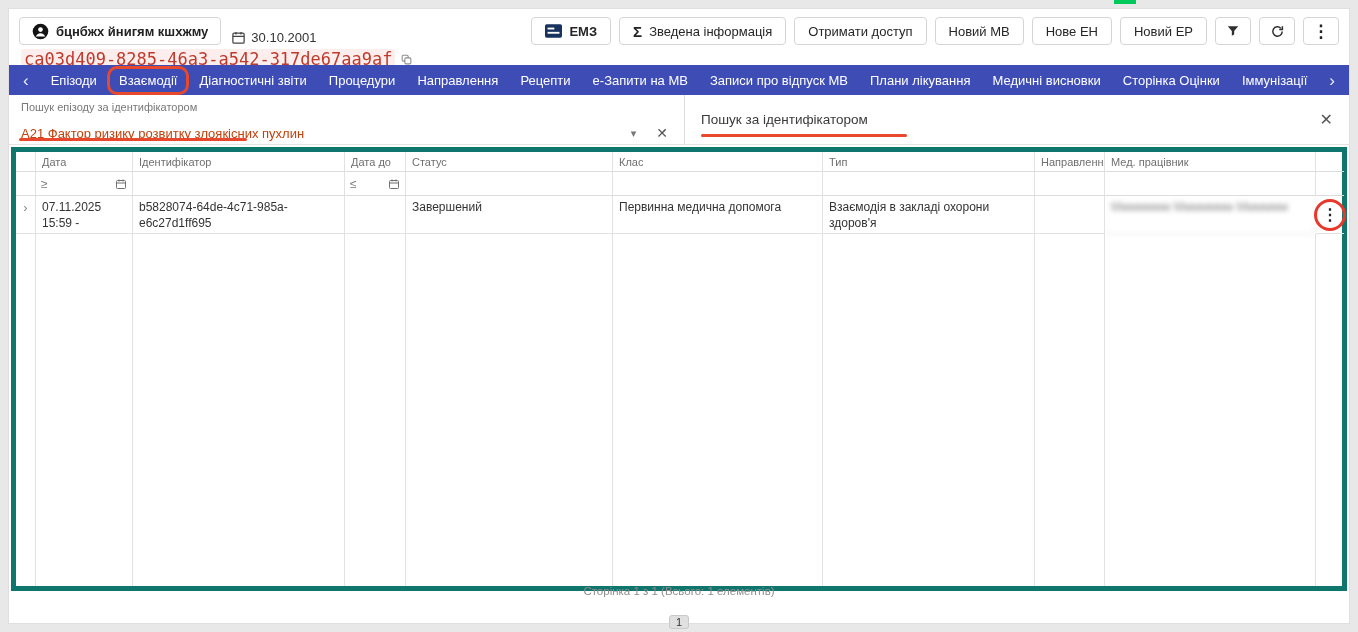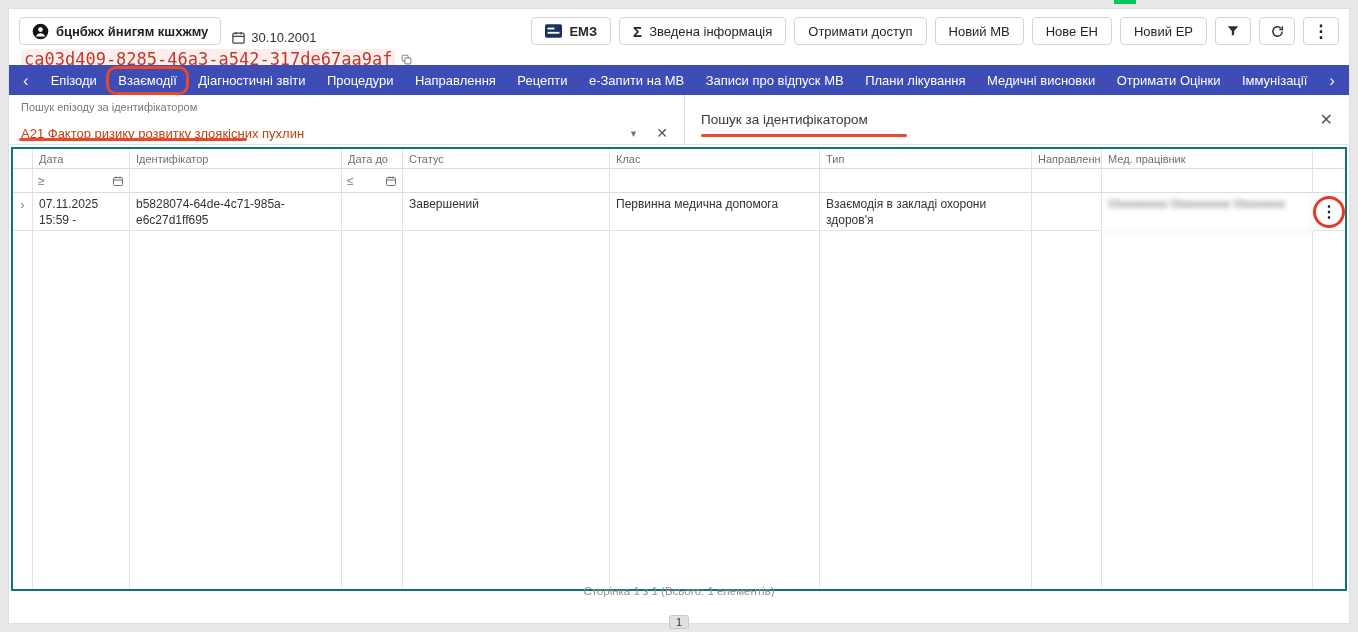--- a/index.html
+++ b/index.html
@@ -45,21 +45,21 @@
   .xbtn { font-size:14px; color:#555; cursor:pointer; }
   .search-left .xbtn { margin-right:4px; }
   .search-right { flex:1; display:flex; align-items:center; padding:12px 16px; position:relative; }
   .search-right-label { font-size:13.5px; color:#3a3a3a; }
   .search-right .xbtn { margin-left:auto; font-size:16px; }
   .annot-underline { position:absolute; height:3.5px; background:#e8482c; border-radius:2px; }
   .u-left { left:10px; bottom:3px; width:228px; }
   .u-right { left:16px; bottom:7px; width:206px; }
 
   
-  .tbl { flex:1; margin:2px 2px 0 2px; display:grid; border:2px solid #0f766e;
+  .tbl { flex:1; margin:2px 2px 0 2px; display:grid; border:5px solid #0f766e;
          grid-template-columns:20px 97px 212px 61px 207px 210px 212px 70px 211px 1fr;
          grid-template-rows:20px 24px 38px 1fr; }
   .th { border-right:1px solid #e2e2e2; border-bottom:1px solid #dcdcdc; font-size:11px; color:#6f6f6f;
         display:flex; align-items:center; padding:0 6px; white-space:nowrap; overflow:hidden; cursor:pointer; }
   .tf { border-right:1px solid #e2e2e2; border-bottom:1px solid #dcdcdc; display:flex; align-items:center;
         padding:0 5px; font-size:12px; color:#777; }
   .tf .op { flex:0 0 auto; }
   .tf .spacer { flex:1; }
   .td { border-right:1px solid #e2e2e2; border-bottom:1px solid #e2e2e2; font-size:12px; color:#333;
         padding:3px 6px; line-height:1.35; overflow:hidden; }
@@ -178,21 +178,21 @@
           <span class="annot-ring"></span>
         </span>
         <span class="tab">Діагностичні звіти</span>
         <span class="tab">Процедури</span>
         <span class="tab">Направлення</span>
         <span class="tab">Рецепти</span>
         <span class="tab">е-Запити на МВ</span>
         <span class="tab">Записи про відпуск МВ</span>
         <span class="tab">Плани лікування</span>
         <span class="tab">Медичні висновки</span>
-        <span class="tab">Отримати Оцінки</span>
+        <span class="tab">Сторінка Оцінки</span>
         <span class="tab">Іммунізації</span>
       </div>
       <span class="nav-chev">›</span>
     </div>
 
     <div class="search-row">
       <div class="search-left">
         <div class="search-label">Пошук епізоду за ідентифікатором</div>
         <div class="search-value-row">
           <span class="search-value">А21 Фактор ризику розвитку злоякісних пухлин</span>

